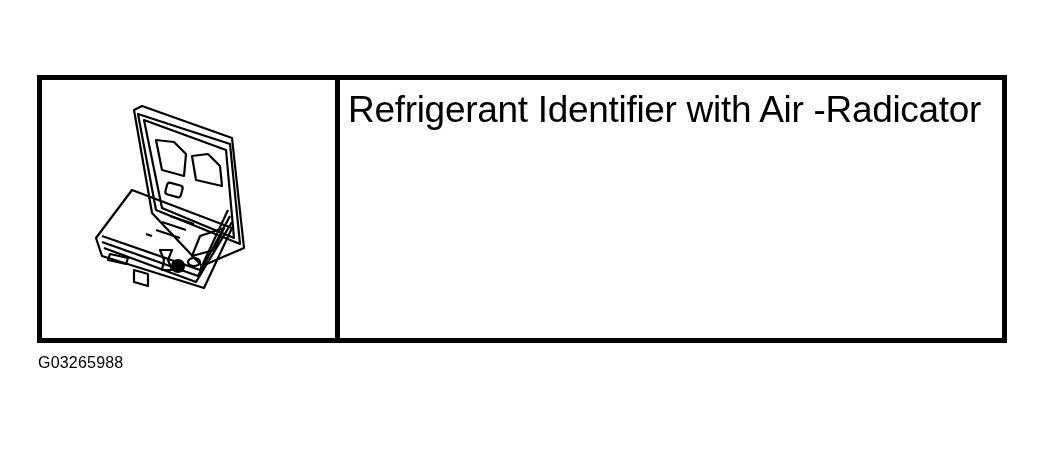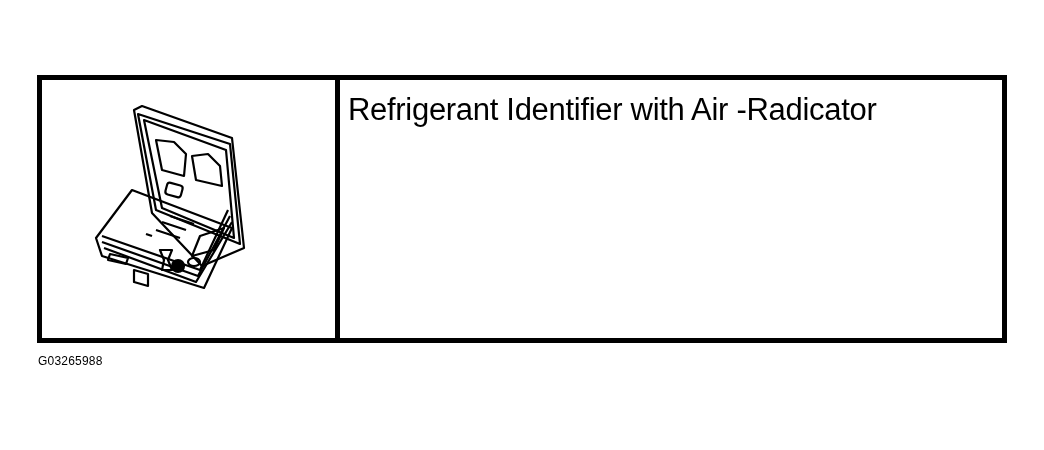--- a/index.html
+++ b/index.html
@@ -6,25 +6,25 @@
     body { width: 1044px; height: 450px; position: relative; overflow: hidden; font-family: "Liberation Sans", sans-serif; color: #000; }
     .tool-table {
       position: absolute; left: 37px; top: 75px; width: 970px; height: 268px;
       box-sizing: border-box; border: 5px solid #000; display: flex;
     }
     .cell-image {
       width: 298px; height: 100%; box-sizing: border-box; border-right: 5px solid #000;
       position: relative;
     }
     .cell-text {
-      flex: 1; padding: 13px 0 0 8px; font-size: 31px; line-height: 34px;
+      flex: 1; padding: 13px 0 0 8px; font-size: 37px; line-height: 34px;
       letter-spacing: -0.3px;
     }
     .figure-id {
-      position: absolute; left: 38px; top: 354px; font-size: 12px; letter-spacing: 0.2px;
+      position: absolute; left: 38px; top: 354px; font-size: 16px; letter-spacing: 0.2px;
     }
     svg { position: absolute; left: 40px; top: 18px; }
   </style>
 </head>
 <body>
 
 <div class="tool-table">
   <div class="cell-image">
     <svg width="180" height="200" viewBox="0 0 180 200" fill="none" stroke="#000" stroke-width="2.2" stroke-linejoin="round">
 

